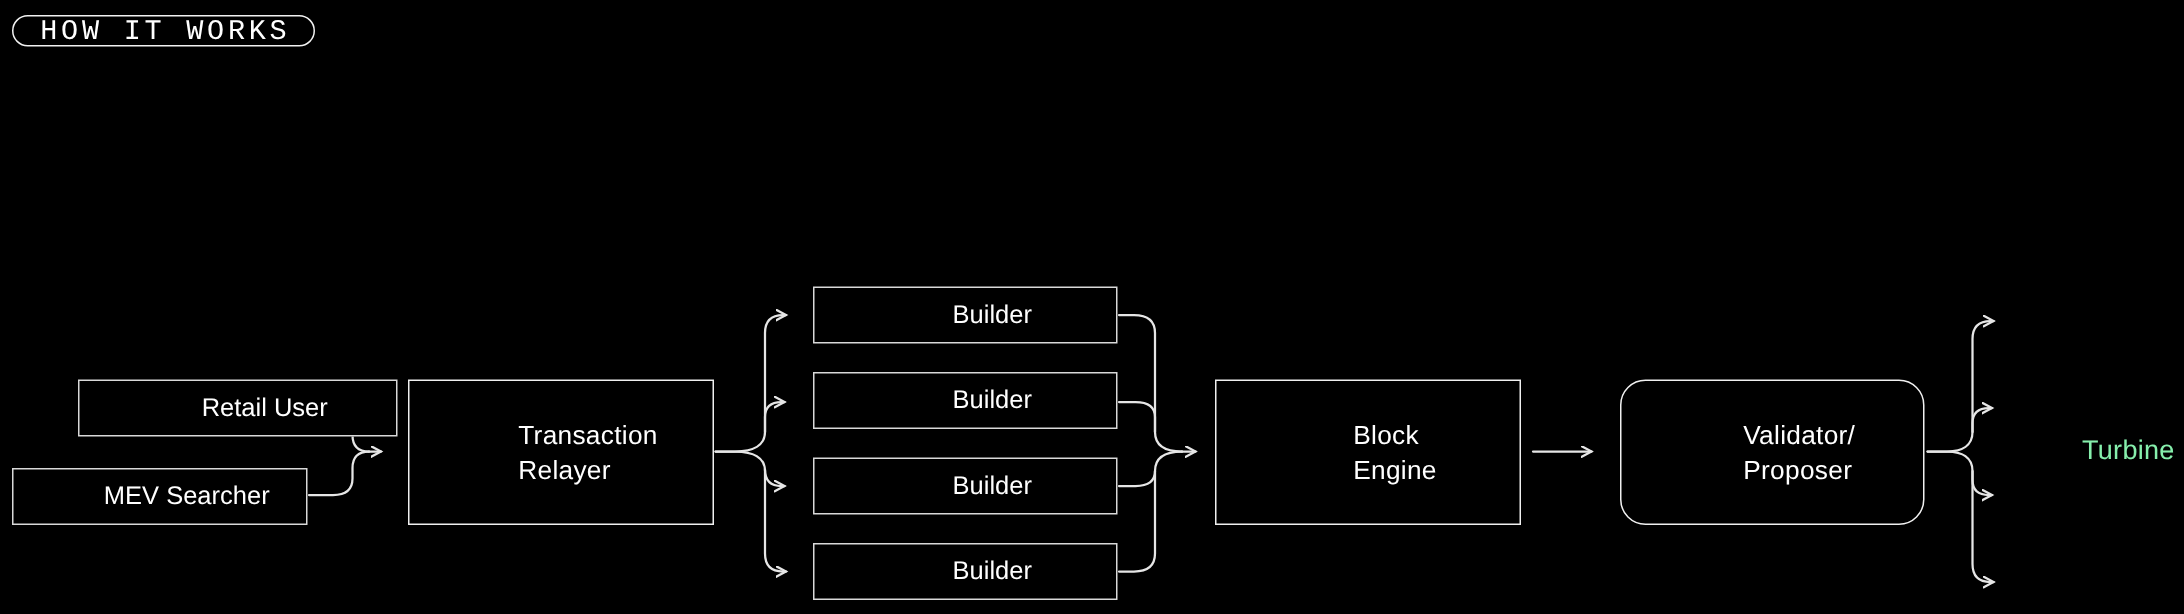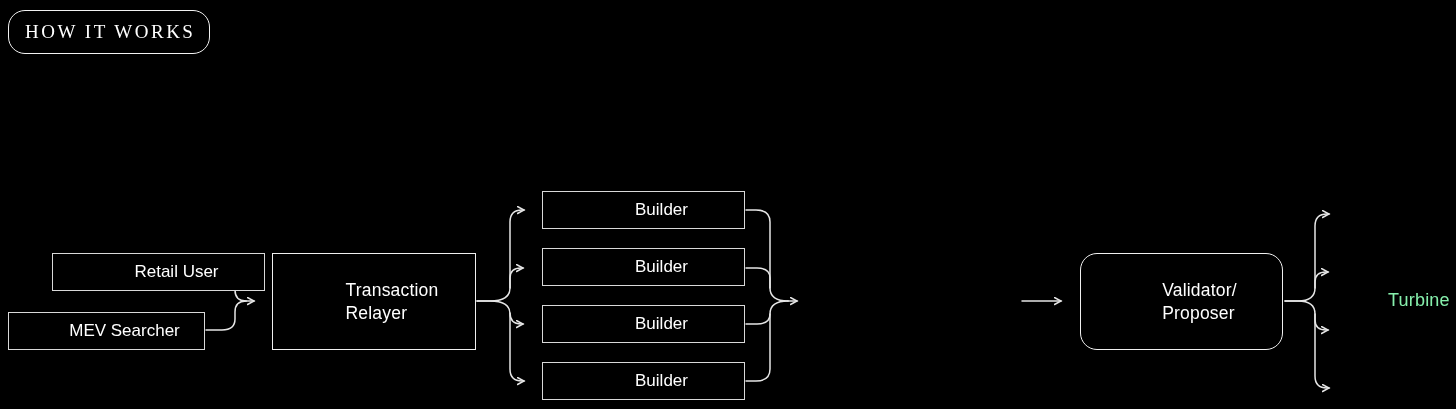--- a/index.html
+++ b/index.html
@@ -13,29 +13,29 @@
     height: 409px;
     background: #000;
     overflow: hidden;
     font-family: "Liberation Sans", sans-serif;
   }
   .badge {
     position: absolute;
     left: 8px;
     top: 10px;
     width: 202px;
-    height: 44px;
+    height: 21px;
     border: 1.5px solid #f2f2f2;
     border-radius: 17px;
     box-sizing: border-box;
     display: flex;
     align-items: center;
     justify-content: center;
     color: #fff;
-    font-family: Liberation Serif, serif;
+    font-family: Liberation Mono, monospace;
     font-size: 19px;
     letter-spacing: 2.5px;
     text-indent: 2.5px;
   }
   .node {
     position: absolute;
     box-sizing: border-box;
     background: #000;
     border: 1.5px solid #d9d9d9;
     color: #fff;
@@ -144,20 +144,24 @@
   <div class="node node-sm" style="left:542px; top:248px; width:203px;">
     <span class="lbl">Builder</span>
   </div>
   <div class="node node-sm" style="left:542px; top:305px; width:203px;">
     <span class="lbl">Builder</span>
   </div>
   <div class="node node-sm" style="left:542px; top:362px; width:203px;">
     <span class="lbl">Builder</span>
   </div>
 
+  <div class="node node-lg" style="left:810px; top:253px; width:204px;">
+    <span class="lbl">Block
+Engine</span>
+  </div>
 
   <div class="node node-lg" style="left:1080px; top:253px; width:203px;border-radius:17px;">
     <span class="lbl">Validator/
 Proposer</span>
   </div>
 
   <div class="floating-label" style="left:1388px; top:290px;">Turbine</div>
 
 </div>
 

